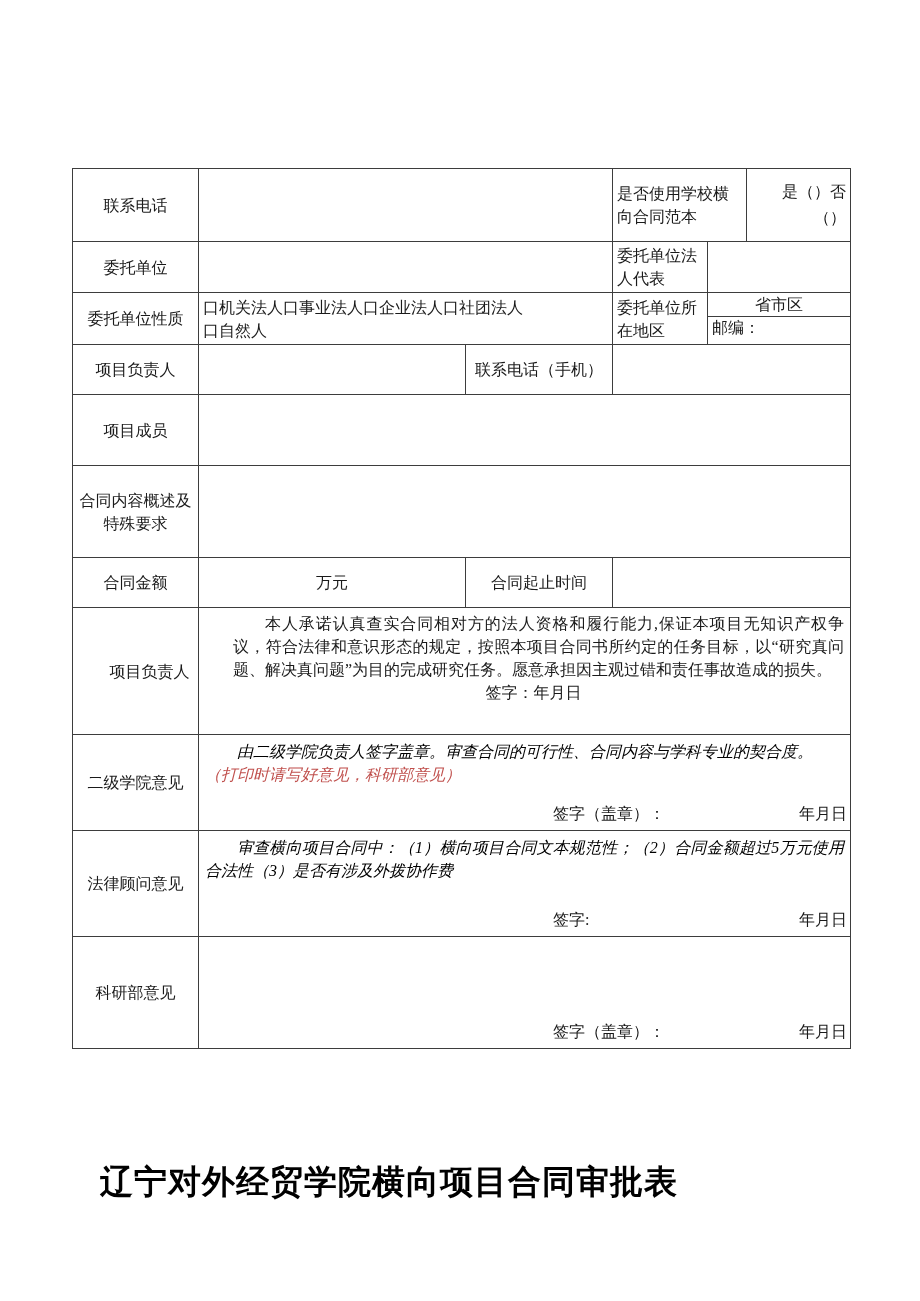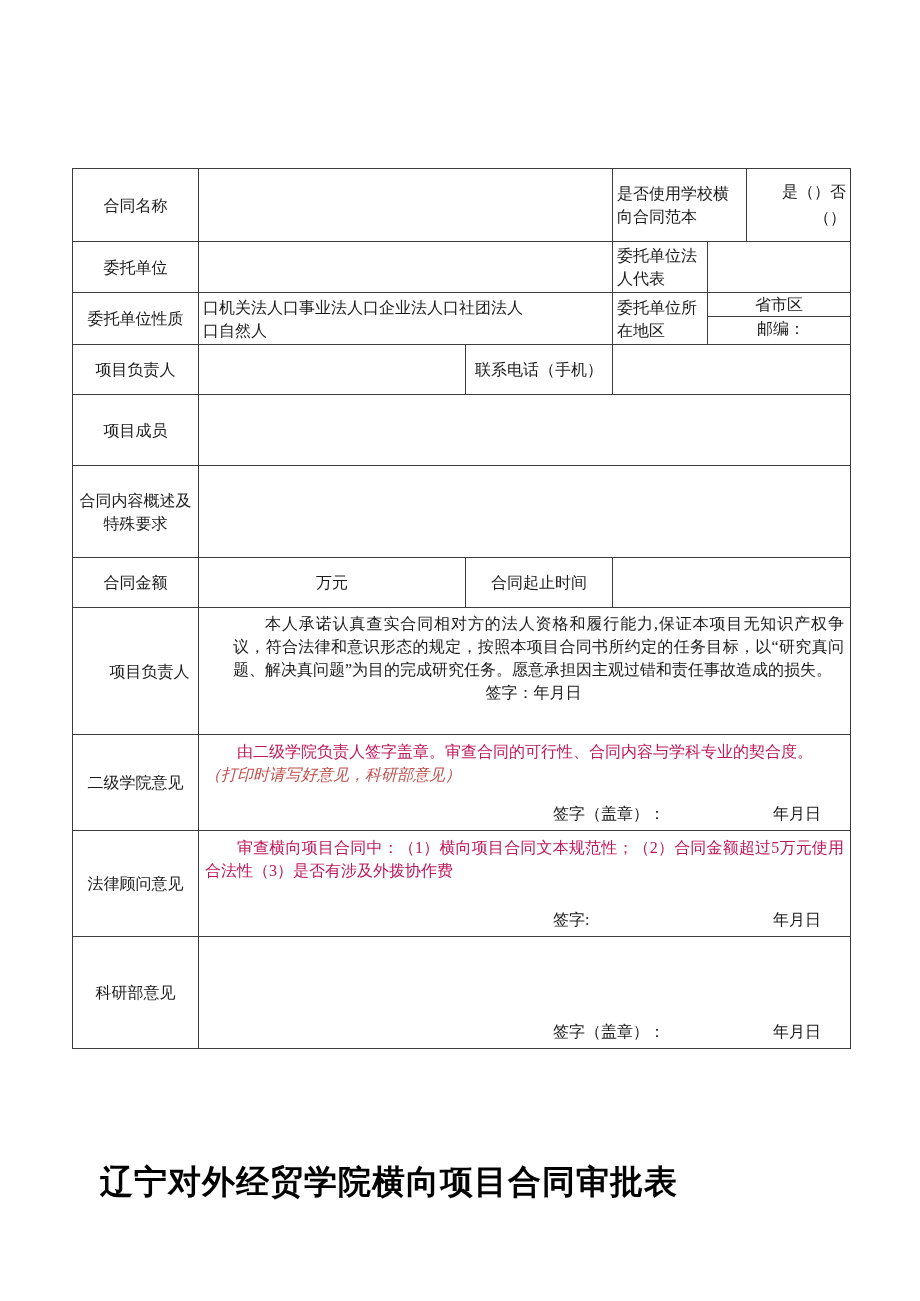--- a/index.html
+++ b/index.html
@@ -60,49 +60,51 @@
   .split-top {
     height: 23px;
     line-height: 23px;
     border-bottom: 1.5px solid #3d3d3d;
     text-align: center;
   }
   .split-bottom {
     height: 24px;
     line-height: 24px;
     padding-left: 4px;
-    text-align: center;
+    text-align: left;
+    font-family: Liberation Mono, monospace;
   }
   .opinion-cell {
     position: relative;
     vertical-align: top;
     padding: 5px 6px;
   }
   .note-blue {
-    color: #be185d;
+    color: #000000;
+    font-style: italic;
     text-indent: 2em;
     text-align: justify;
   }
   .note-red {
     color: #C0504D;
     font-style: italic;
   }
   .commit-text {
     text-indent: 2em;
     text-align: justify;
     padding: 2px 2px 0 2px;
   }
   .sign-right {
     text-align: center;
     padding-right: 10px;
   }
   .sigline {
     position: absolute;
     left: 354px;
-    right: 29px;
+    right: 3px;
     bottom: 5px;
     display: flex;
     justify-content: space-between;
     margin-top: 10px;
   }
   .doc-title {
     position: absolute;
     left: 72px;
     top: 1160px;
     width: 778px;
@@ -125,21 +127,21 @@
       <col style="width:126px">
       <col style="width:267px">
       <col style="width:147px">
       <col style="width:95px">
       <col style="width:39px">
       <col style="width:104px">
     </colgroup>
 
     <tbody>
         <tr class="r1">
-      <td class="lbl">合同名称</td>
+      <td class="lbl">联系电话</td>
       <td class="fill" colspan="2"></td>
       <td colspan="2">是否使用学校横向合同范本</td>
       <td class="options-cell">
         <div>是（）否</div>
         <div>（）</div>
       </td>
     </tr>
 
     <tr class="r2">
       <td class="lbl">委托单位</td>

